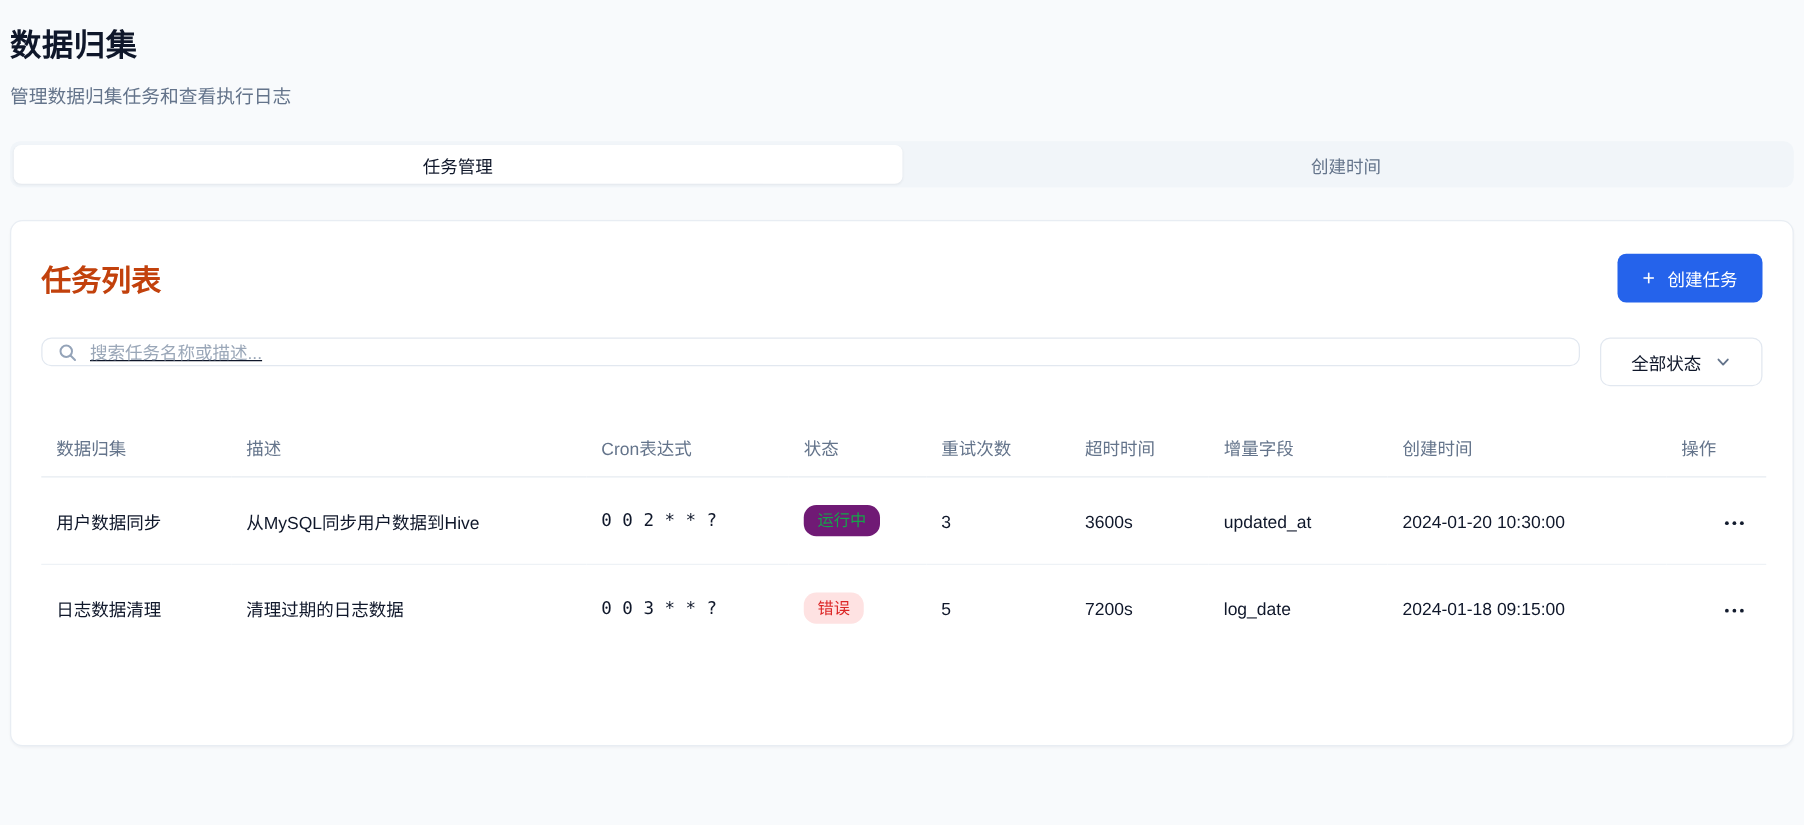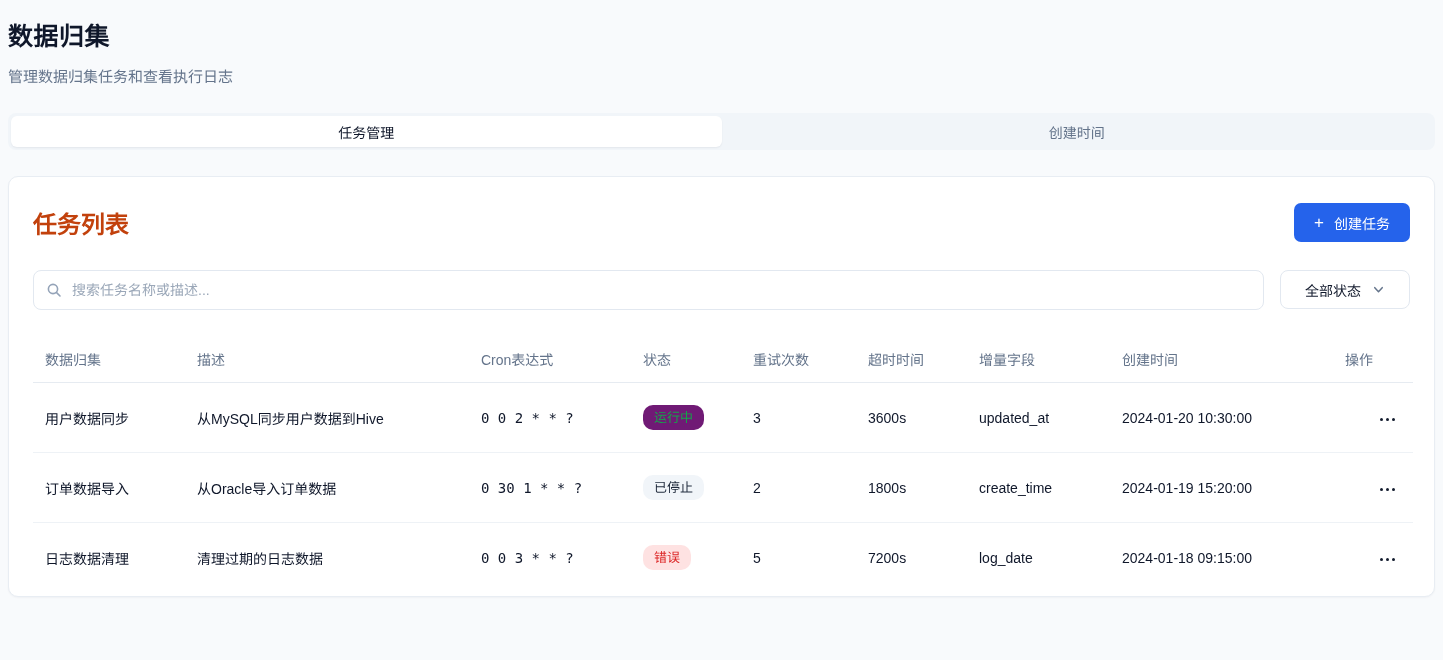--- a/index.html
+++ b/index.html
@@ -60,22 +60,23 @@
     cursor: pointer;
   }
   .create-btn .plus { font-size: 17px; font-weight: 400; line-height: 1; }
 
   
   .filter-row { display: flex; gap: 16px; margin-top: 28px; }
   .search-box {
     flex: 1;
     display: flex; align-items: center; gap: 10px;
     border: 1px solid #e2e8f0; border-radius: 8px;
-    height: 40px; padding: 7px 12px;
+    height: 23px; padding: 7px 12px;
     background: #ffffff;
+    text-decoration: underline;
   }
   .search-box input {
     border: none; outline: none; flex: 1;
     font-size: 14px; font-family: inherit;
     color: #0f172a; background: transparent;
   }
   .search-box input::placeholder { color: #9aa7b8; }
   .select-box {
     width: 130px;
     display: flex; align-items: center; justify-content: space-between;
@@ -202,37 +203,20 @@
           <td class="col-created">2024-01-20 10:30:00</td>
           <td class="col-actions">
             <button class="more-btn" aria-label="more">
               <i></i>
                 <i></i>
                 <i></i>
             </button>
           </td>
         </tr>
         <tr>
-          <td class="col-name">订单数据导入</td>
-          <td class="col-desc">从Oracle导入订单数据</td>
-          <td class="col-cron"><span class="cron">0 30 1 * * ?</span></td>
-          <td class="col-status"><span class="badge badge-stopped">已停止</span></td>
-          <td class="col-retry">2</td>
-          <td class="col-timeout">1800s</td>
-          <td class="col-inc">create_time</td>
-          <td class="col-created">2024-01-19 15:20:00</td>
-          <td class="col-actions">
-            <button class="more-btn" aria-label="more">
-              <i></i>
-                <i></i>
-                <i></i>
-            </button>
-          </td>
-        </tr>
-        <tr>
           <td class="col-name">日志数据清理</td>
           <td class="col-desc">清理过期的日志数据</td>
           <td class="col-cron"><span class="cron">0 0 3 * * ?</span></td>
           <td class="col-status"><span class="badge badge-error">错误</span></td>
           <td class="col-retry">5</td>
           <td class="col-timeout">7200s</td>
           <td class="col-inc">log_date</td>
           <td class="col-created">2024-01-18 09:15:00</td>
           <td class="col-actions">
             <button class="more-btn" aria-label="more">

